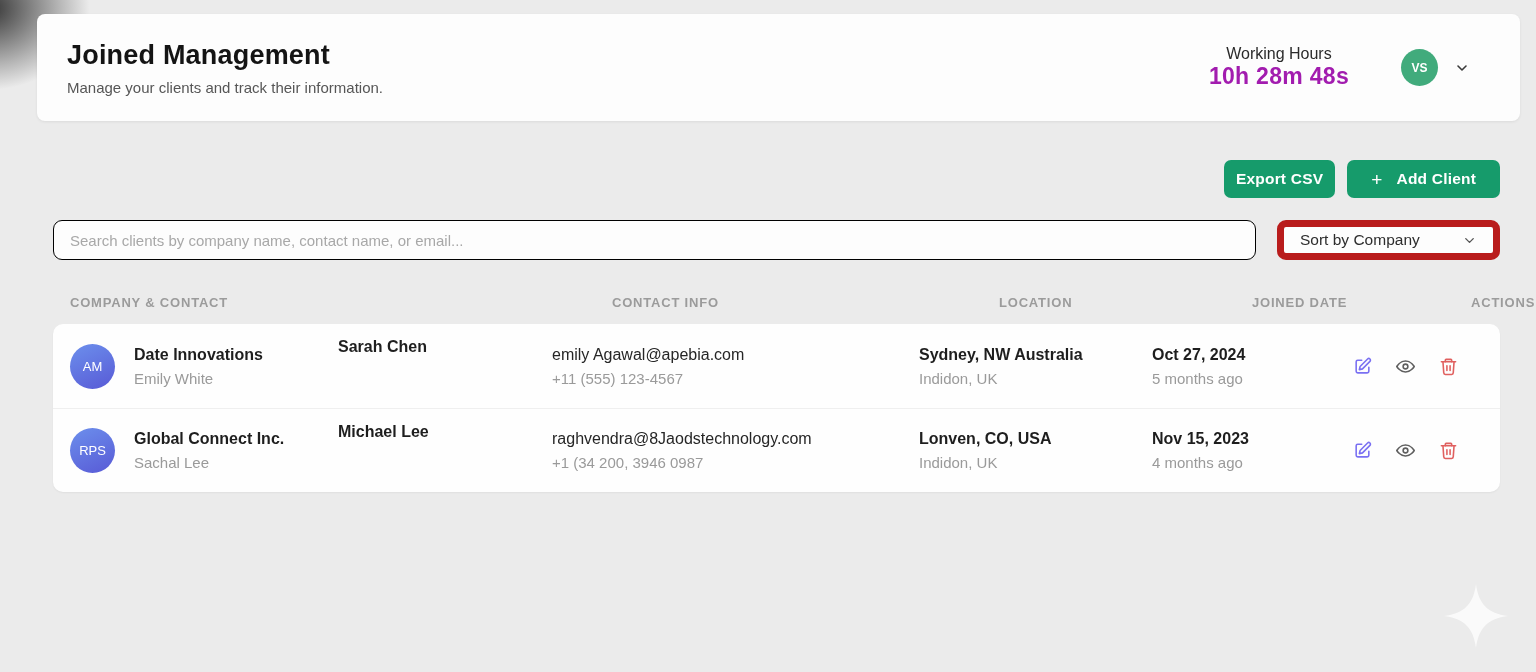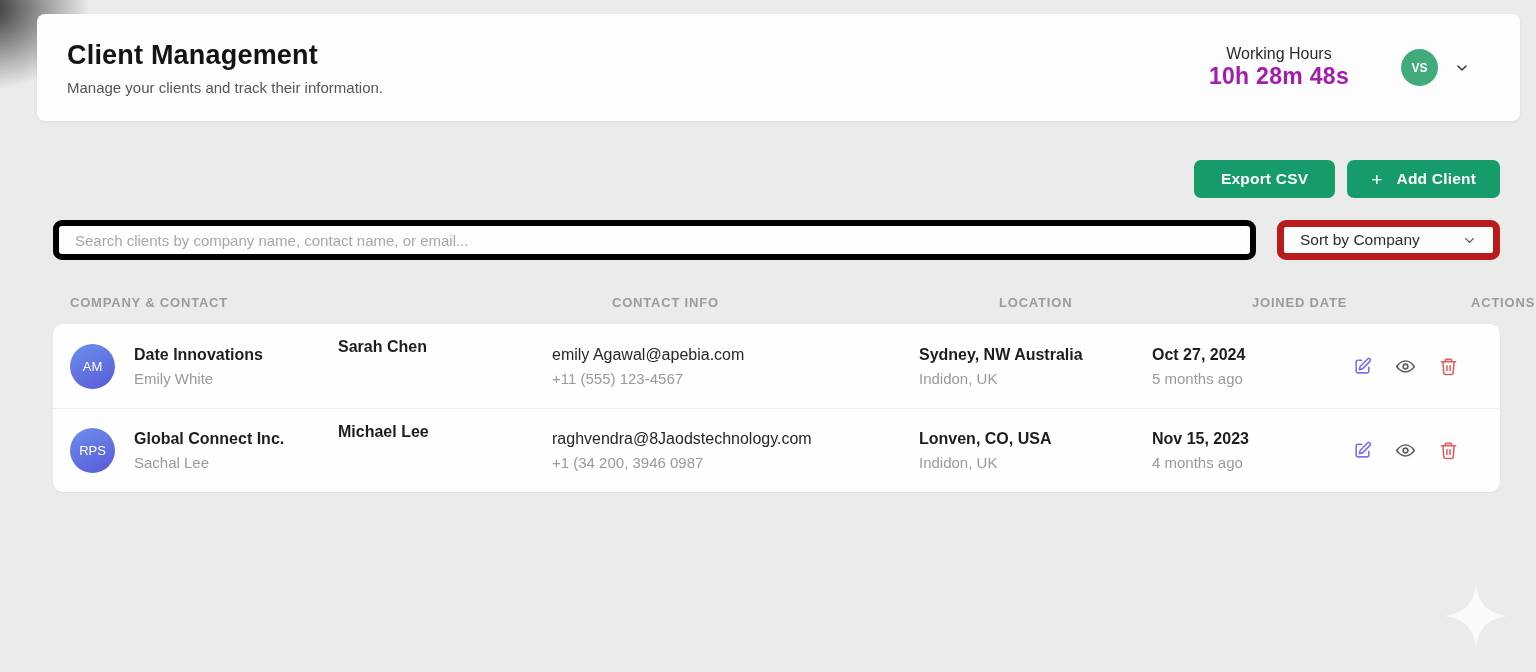--- a/index.html
+++ b/index.html
@@ -40,28 +40,28 @@
   }
   .chev { margin-left:16px; color:#3a3a3a; display:flex; cursor:pointer; }
   .chev svg { width:16px; height:16px; }
   
   .content { margin:0 36px 0 53px; }
   .toolbar { display:flex; justify-content:flex-end; gap:12px; margin-top:39px; }
   .btn {
     height:38px; border:none; border-radius:7px;
     background:#169b6b; color:#fff;
     font-family:inherit; font-size:15.5px; font-weight:600;
-    padding:0 27px; cursor:pointer; letter-spacing:0.2px;
+    padding:0 12px; cursor:pointer; letter-spacing:0.2px;
     display:flex; align-items:center;
   }
   .btn .plus { font-size:19px; font-weight:500; margin-right:14px; line-height:1; }
   .btn-add { padding:0 24px; }
   .filter-row { display:flex; gap:21px; margin-top:22px; }
   .search {
-    flex:1; height:40px; border:6px solid #000000; border-radius:9px;
+    flex:1; height:40px; border:1px solid #000000; border-radius:9px;
     background:#fdfdfd; padding:0 16px;
     font-family:inherit; font-size:15px; color:#333; outline:none;
   }
   .search::placeholder { color:#a8a8a8; }
   .sort {
     width:223px; height:40px; border:7px solid #b91c1c; border-radius:9px;
     background:#fdfdfd; display:flex; align-items:center; justify-content:space-between;
     padding:0 16px; font-size:15.5px; color:#2d2d2d; font-weight:500; cursor:pointer;
   }
   .sort svg { width:15px; height:15px; color:#555; }
@@ -100,21 +100,21 @@
   .icon-del  { color:#e0605f; }
   .sparkle { position:absolute; left:1444px; top:584px; width:64px; height:64px; color:#fafafa; pointer-events:none; }
 </style>
 </head>
 <body>
 
 <div class="corner-smudge"></div>
 
 <header class="header-card">
   <div class="header-left">
-    <h1 class="page-title">Client Management</h1>
+    <h1 class="page-title">Joined Management</h1>
     <p class="page-subtitle">Manage your clients and track their information.</p>
   </div>
   <div class="header-right">
     <div class="working-hours">
       <div class="wh-label">Working Hours</div>
       <div class="wh-value">10h 28m 48s</div>
     </div>
     <div class="user-avatar">VS</div>
     <span class="chev">
       <svg viewBox="0 0 24 24" fill="none" stroke="currentColor" stroke-width="2.4" stroke-linecap="round" stroke-linejoin="round">

